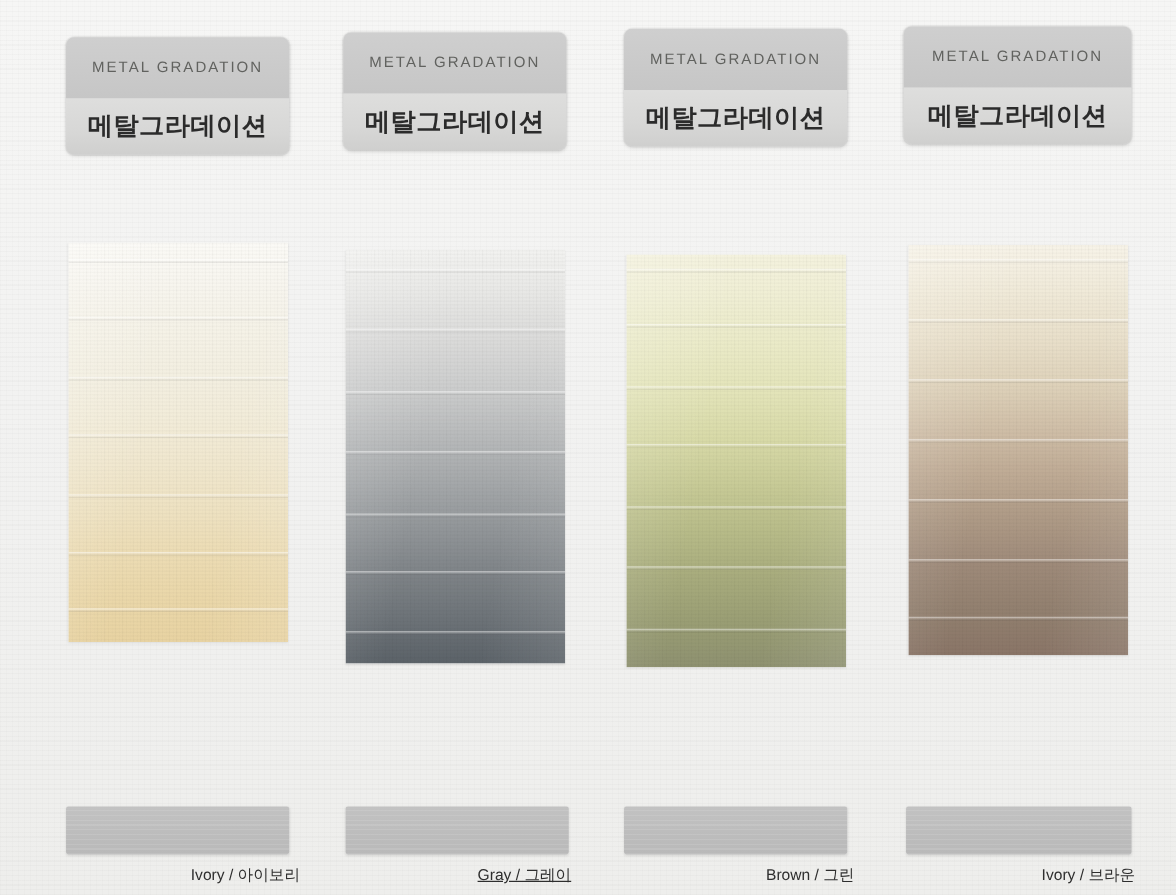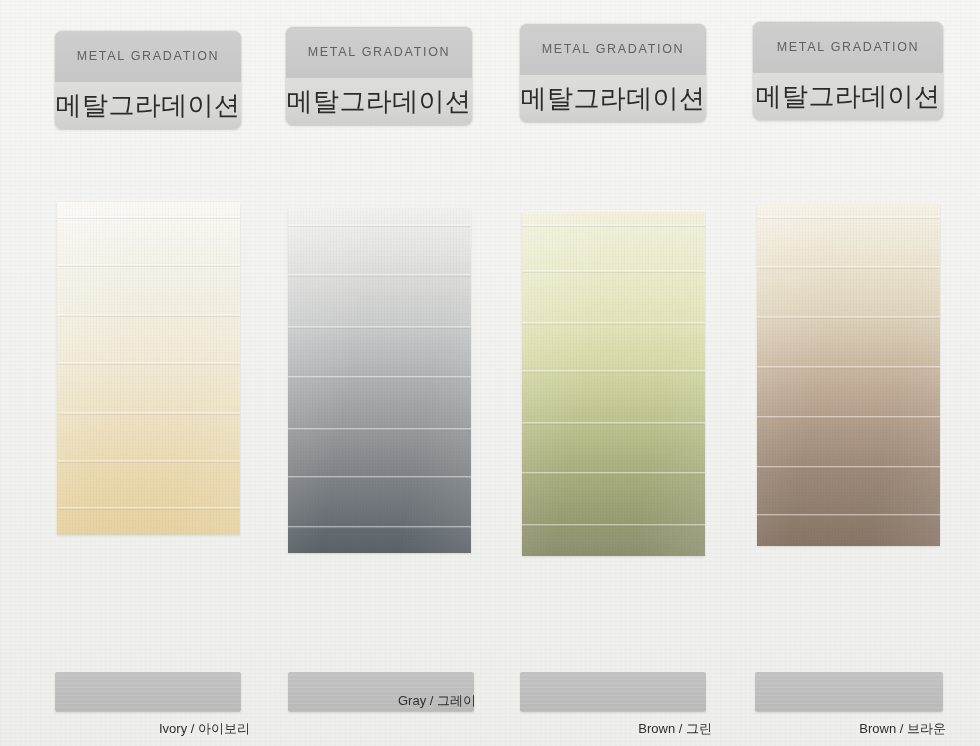--- a/index.html
+++ b/index.html
@@ -67,25 +67,25 @@
     justify-content: center;
   }
   .label-en {
     font-size: 12.5px;
     letter-spacing: 1.7px;
     color: #61625f;
     white-space: nowrap;
     font-weight: 400;
   }
   .label-ko {
-    font-size: 26px;
+    font-size: 21px;
     letter-spacing: 0.4px;
     color: #2b2b2b;
     white-space: nowrap;
-    font-weight: 400;
+    font-weight: 700;
   }
 
   
   .swatch {
     position: absolute;
     overflow: hidden;
     box-shadow: 0 1px 2px rgba(0,0,0,0.10);
   }
   .swatch .grad {
     position: absolute;
@@ -215,21 +215,21 @@
           <div class="pleat-line" style="top: 168px;"></div>
           <div class="pleat-line" style="top: 220px;"></div>
           <div class="pleat-line" style="top: 268px;"></div>
           <div class="pleat-line" style="top: 318px;"></div>
         </div>
       <div class="sheen"></div>
     </div>
 
     <div class="footer-bar" style="left: 288px; top: 672px; width: 186px; height: 40px;"></div>
 
-    <div class="caption" style="left: 256px; top: 692px; width: 220px;">Gray / 그레이</div>
+    <div class="caption" style="left: 256px; top: 720px; width: 220px; text-decoration: underline;">Gray / 그레이</div>
   </div>
 
   <div class="column">
     <div class="label-card" style="left: 520px; top: 24px; width: 186px; height: 98px;">
       <div class="band-top">
         <span class="label-en">METAL GRADATION</span>
       </div>
       <div class="band-bottom">
         <span class="label-ko">메탈그라데이션</span>
       </div>
@@ -275,16 +275,16 @@
           <div class="pleat-line" style="top: 162px;"></div>
           <div class="pleat-line" style="top: 212px;"></div>
           <div class="pleat-line" style="top: 262px;"></div>
           <div class="pleat-line" style="top: 310px;"></div>
         </div>
       <div class="sheen"></div>
     </div>
 
     <div class="footer-bar" style="left: 755px; top: 672px; width: 188px; height: 40px;"></div>
 
-    <div class="caption" style="left: 726px; top: 720px; width: 220px;">Brown / 브라운</div>
+    <div class="caption" style="left: 726px; top: 720px; width: 220px;">Ivory / 브라운</div>
   </div>
 
 </div>
 
 </body></html>

